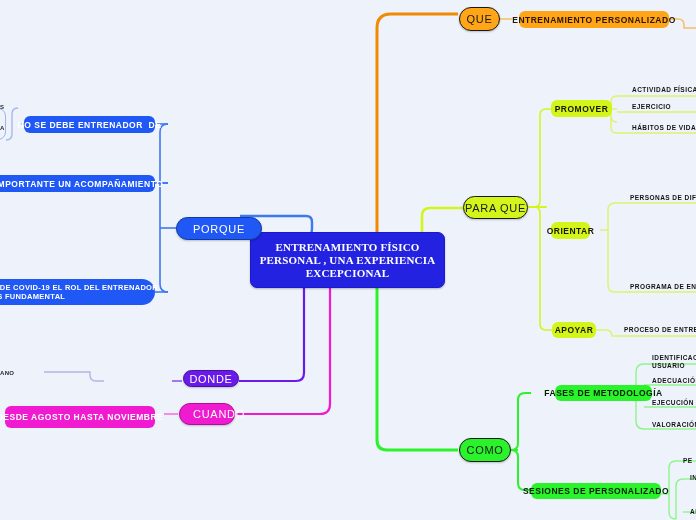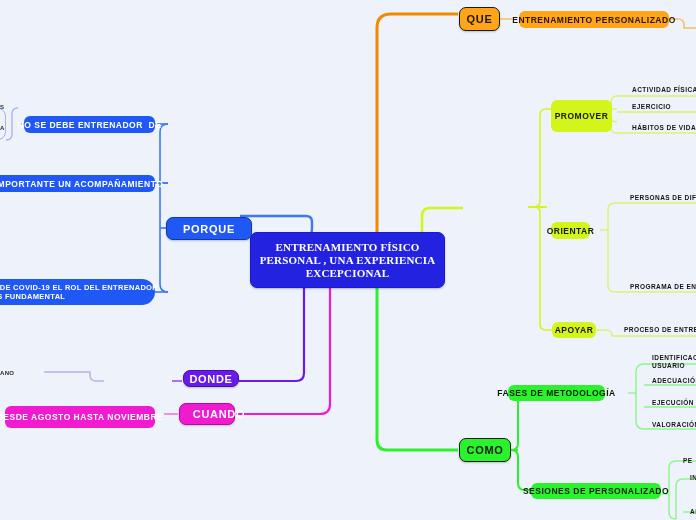--- a/index.html
+++ b/index.html
@@ -47,23 +47,23 @@
     font-family: "Liberation Serif", serif;
     font-weight: bold;
     font-size: 11px;
     line-height: 13px;
     letter-spacing: 0.2px;
     box-shadow: 0 1px 2px rgba(0,0,0,0.25);
   }
 
   
   .n-main {
-    border-radius: 7px;
+    border-radius: 12px;
     border: 1.5px solid #1a1a1a;
-    font-weight: bold;
+    font-weight: normal;
     font-size: 11px;
     letter-spacing: 0.7px;
     box-shadow: 0 1px 2px rgba(0,0,0,0.22);
   }
   .n-main.c-orange { background: #ffa517; color: #1a1a1a; }
   .n-main.c-lime   { background: #d4f51a; color: #1a1a1a; }
   .n-main.c-green  { background: #2bf32b; color: #1a1a1a; }
   .n-main.c-blue   { background: #1f58f5; color: #ffffff; border-color:#123a9e;}
   .n-main.c-purple { background: #6a1ae8; color: #ffffff; border-color:#4a10a5;}
   .n-main.c-magenta{ background: #f01ad0; color: #ffffff; border-color:#b00d99;padding-left:24px;}
@@ -205,22 +205,25 @@
 EXCEPCIONAL</span>
   </div>
 
   <div class="node n-main c-orange" style="left:459px; top:7px; width:41px; height:24px;">
     <span>QUE</span>
   </div>
   <div class="node n-pill c-orange" style="left:519px; top:11px; width:150px; height:17px;">
     <span>ENTRENAMIENTO PERSONALIZADO</span>
   </div>
 
-
-  <div class="node n-pill c-lime" style="left:551px; top:100px; width:61px; height:32px;">
+  <div class="node n-main c-lime" style="left:463px; top:196px; width:65px; height:23px;">
+    <span>PARA QUE</span>
+  </div>
+
+  <div class="node n-pill c-lime" style="left:551px; top:100px; width:61px; height:17px;">
     <span>PROMOVER</span>
   </div>
   <div class="node n-leaf" style="left:630px; top:84px; width:66px; height:11px;">
     <span>ACTIVIDAD FÍSICA</span>
   </div>
   <div class="node n-leaf" style="left:630px; top:101px; width:66px; height:11px;">
     <span>EJERCICIO</span>
   </div>
   <div class="node n-leaf" style="left:630px; top:122px; width:66px; height:11px;">
     <span>HÁBITOS DE VIDA SA</span>
@@ -240,21 +243,21 @@
     <span>APOYAR</span>
   </div>
   <div class="node n-leaf" style="left:622px; top:324px; width:74px; height:11px;">
     <span>PROCESO DE ENTRENAM</span>
   </div>
 
   <div class="node n-main c-green" style="left:459px; top:438px; width:52px; height:24px;">
     <span>COMO</span>
   </div>
 
-  <div class="node n-pill c-green" style="left:508px; top:385px; width:97px; height:16px;">
+  <div class="node n-pill c-green" style="left:555px; top:385px; width:97px; height:16px;">
     <span>FASES DE METODOLOGÍA</span>
   </div>
   <div class="node n-leaf wrap" style="left:650px; top:353px; width:46px; height:18px;">
     <span>IDENTIFICACIÓN
 USUARIO</span>
   </div>
   <div class="node n-leaf" style="left:650px; top:375px; width:46px; height:11px;">
     <span>ADECUACIÓN D</span>
   </div>
   <div class="node n-leaf" style="left:650px; top:397px; width:46px; height:11px;">
@@ -270,21 +273,21 @@
   <div class="node n-leaf" style="left:681px; top:455px; width:15px; height:11px;">
     <span>PE</span>
   </div>
   <div class="node n-leaf" style="left:688px; top:472px; width:15px; height:11px;">
     <span>IN</span>
   </div>
   <div class="node n-leaf" style="left:688px; top:506px; width:15px; height:11px;">
     <span>AD</span>
   </div>
 
-  <div class="node n-main c-blue" style="left:166px; top:217px; width:86px; height:23px;">
+  <div class="node n-main c-blue" style="left:176px; top:217px; width:86px; height:23px;">
     <span>PORQUE</span>
   </div>
 
   <div class="node n-pill c-blue" style="left:24px; top:116px; width:131px; height:17px;">
     <span>NO SE DEBE ENTRENADOR  DE</span>
   </div>
   <div class="node n-ghost" style="left:-22px; top:108px; width:28px; height:32px;"></div>
   <div class="node n-tiny" style="left:0px; top:102px; width:14px; height:9px;">
     <span>S</span>
   </div>

